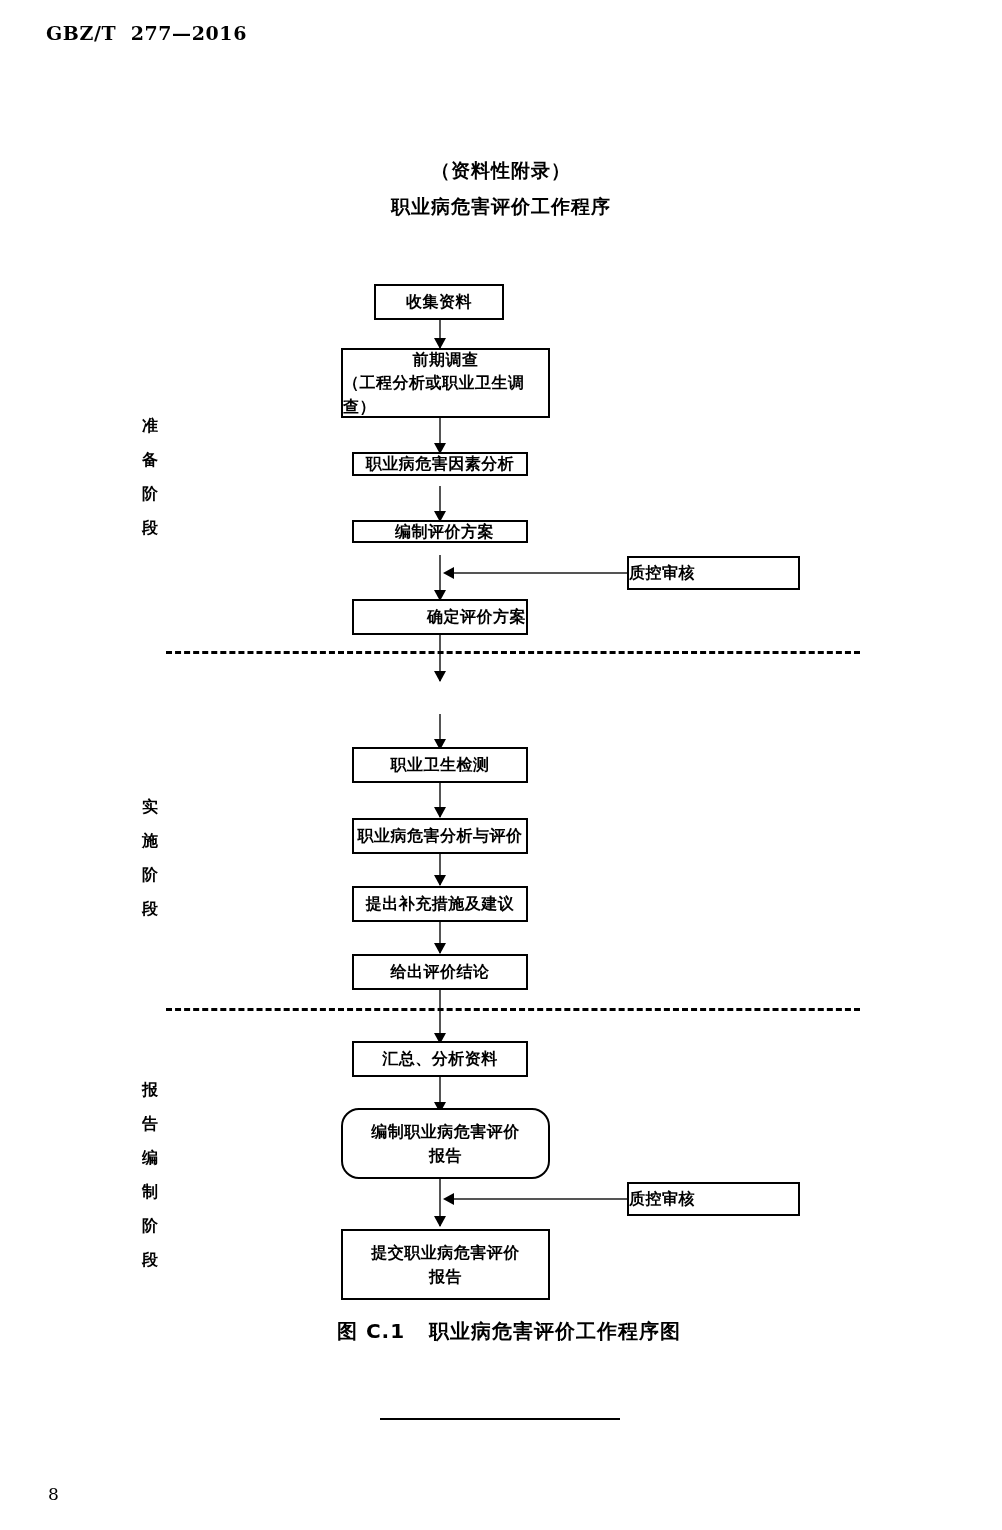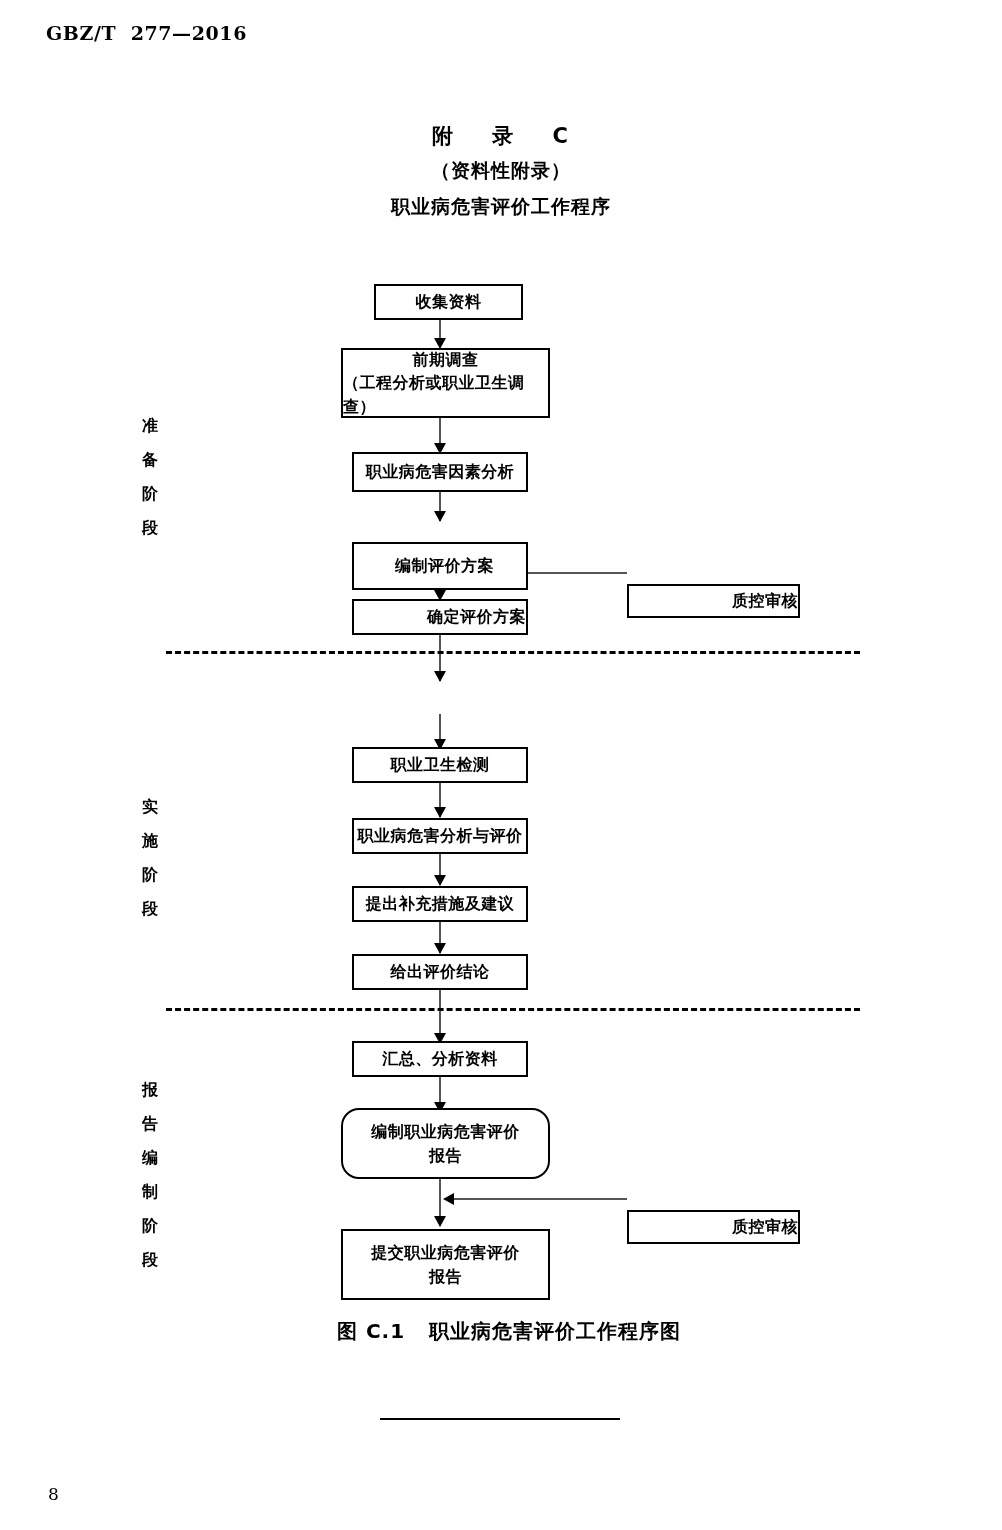--- a/index.html
+++ b/index.html
@@ -101,27 +101,26 @@
   }
   .node .line2 { display: block; }
 
   .qc-node {
     position: absolute;
     box-sizing: border-box;
     border: 2px solid #000000;
     background: #ffffff;
     display: flex;
     align-items: center;
-    justify-content: flex-end;
+    justify-content: flex-start;
     font-family: "DejaVu Sans", "Liberation Sans", sans-serif;
     font-weight: bold;
     font-size: 16px;
     letter-spacing: 0.5px;
     z-index: 3;
-    margin-top: 28px;
   }
 
   
   .vline {
     position: absolute;
     width: 2px;
     background: #555555;
     z-index: 1;
   }
   .hline {
@@ -203,21 +202,20 @@
     font-size: 17px;
   }
 </style>
 </head>
 <body>
 
 <div class="page">
 
   <div class="std-header">GBZ/T  277—2016</div>
 
-  <div class="annex-title">附    录    C</div>
   <div class="annex-sub">（资料性附录）</div>
   <div class="annex-name">职业病危害评价工作程序</div>
 
   <div class="flow">
 
     <div class="phase-label" style="left:130px; top:409px;">
       <span>准</span>
       <span>备</span>
       <span>阶</span>
       <span>段</span>
@@ -274,34 +272,34 @@
 
     <div class="vline" style="left:439px; top:1076px; height:36px;"></div>
     <div class="arrow-down" style="left:434px; top:1102px;"></div>
 
     <div class="vline" style="left:439px; top:1178px; height:48px;"></div>
     <div class="arrow-down" style="left:434px; top:1216px;"></div>
 
     <div class="hline" style="left:452px; top:1198px; width:175px;"></div>
     <div class="arrow-left" style="left:443px; top:1193px;"></div>
 
-    <div class="node" style="left:374px; top:284px; width:149px; height:36px;">
+    <div class="node" style="left:374px; top:284px; width:130px; height:36px;">
       <span>收集资料</span>
     </div>
 
     <div class="node" style="left:341px; top:348px; width:209px; height:70px;">
       <span>前期调查</span>
       <span class="line2">（工程分析或职业卫生调查）</span>
     </div>
 
-    <div class="node" style="left:352px; top:452px; width:176px; height:40px;">
+    <div class="node" style="left:352px; top:452px; width:176px; height:24px;">
       <span>职业病危害因素分析</span>
     </div>
 
-    <div class="node" style="left:352px; top:542px; width:176px; height:48px;padding-left:9px;">
+    <div class="node" style="left:352px; top:520px; width:176px; height:23px;padding-left:9px;">
       <span>编制评价方案</span>
     </div>
 
     <div class="node" style="left:352px; top:599px; width:176px; height:36px;align-items:flex-end;">
       <span>确定评价方案</span>
     </div>
 
 
     <div class="node" style="left:352px; top:747px; width:176px; height:36px;">
       <span>职业卫生检测</span>

